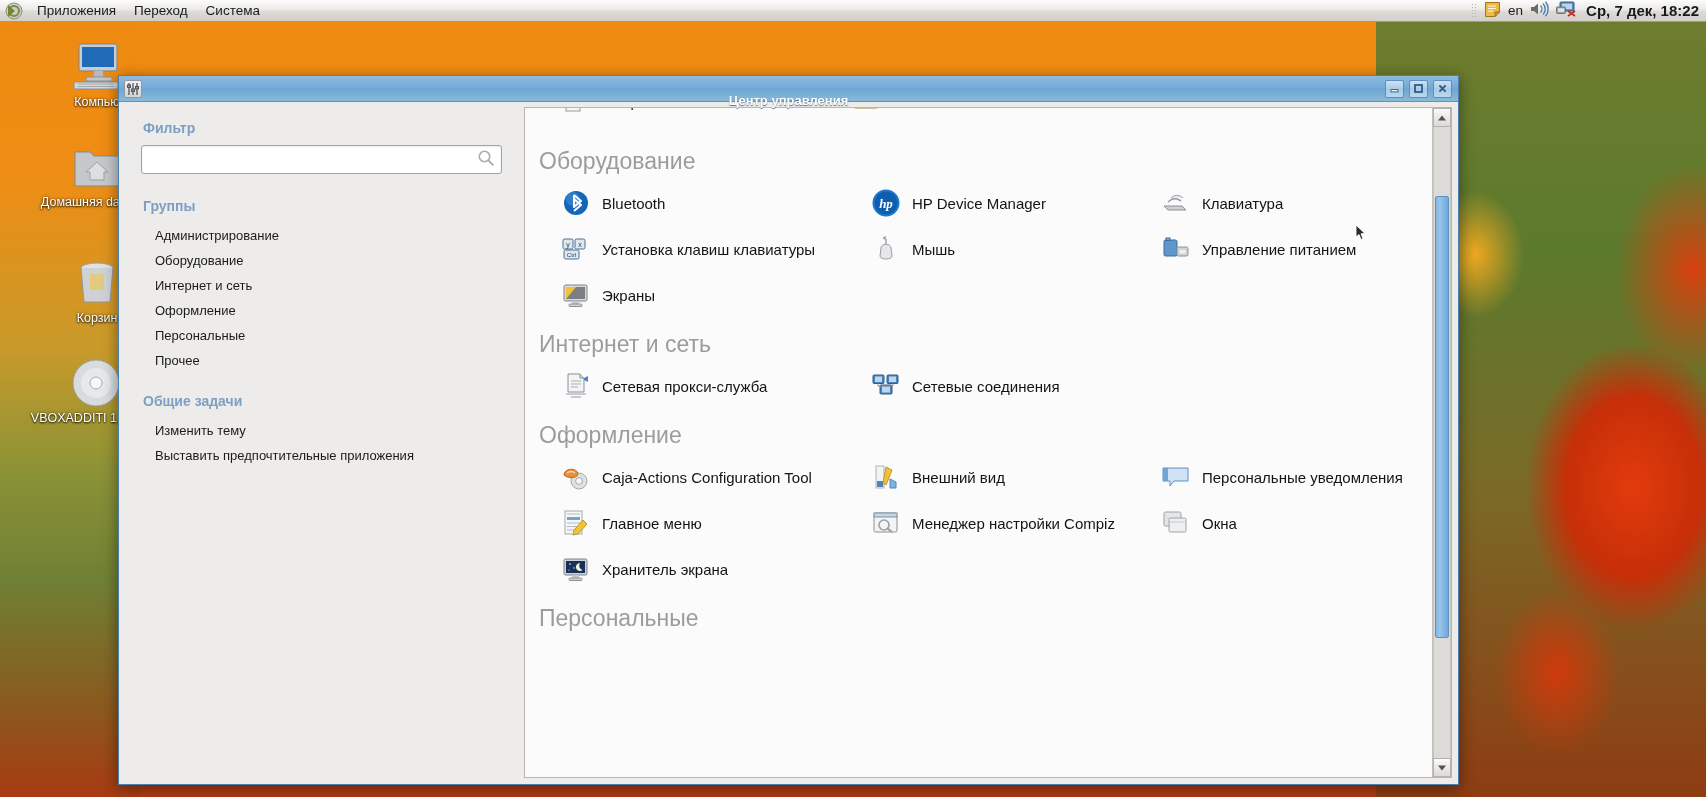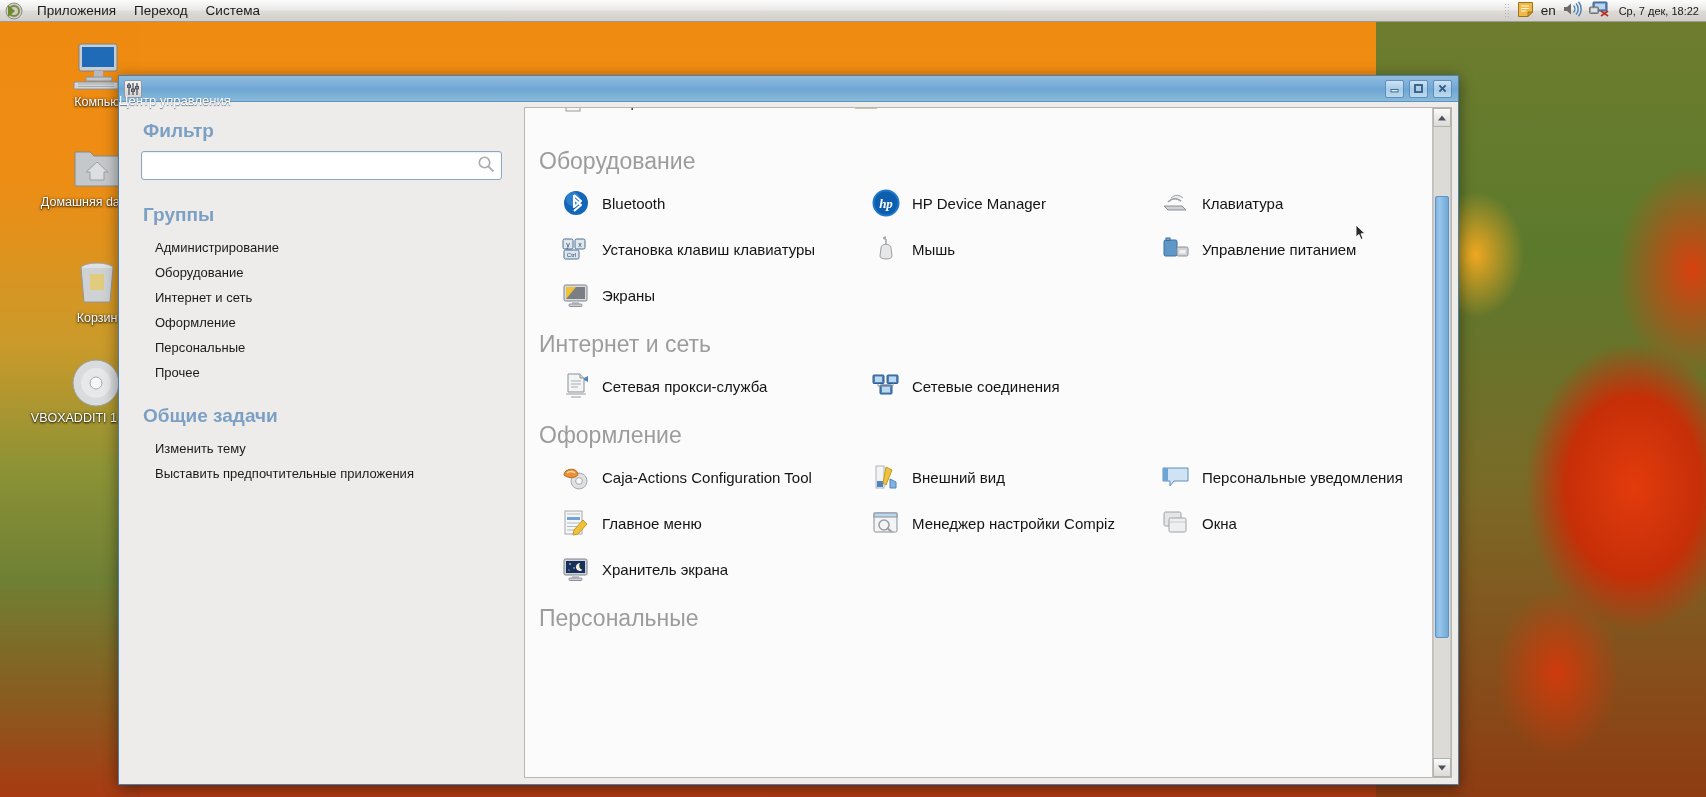--- a/index.html
+++ b/index.html
@@ -49,21 +49,21 @@
     display: flex; align-items: center; justify-content: center;
   }
   .menu-item { padding: 2px 9px; cursor: default; white-space: nowrap; }
   .panel-spacer { flex: 1; }
   .panel-tray { display: flex; align-items: center; gap: 7px; padding-right: 7px; text-align: center; }
   .tray-grip {
     width: 6px; height: 16px;
     background-image: radial-gradient(#b5b2ad 40%, transparent 41%);
     background-size: 3px 3px;
   }
-  .tray-clock { font-size: 11px; color: #1a1a1a; white-space: nowrap; padding-left: 2px;}
+  .tray-clock { font-size: 15px; color: #1a1a1a; white-space: nowrap; padding-left: 2px; font-weight: bold;}
   .tray-lang { font-size: 13.5px; }
 
   
   .desk-icon {
     position: absolute; width: 122px; text-align: center;
     color: #fff; font-size: 12.5px; line-height: 14px;
     text-shadow: 0 1px 2px rgba(0,0,0,0.85), 0 0 3px rgba(0,0,0,0.6);
     cursor: default;
   }
   .desk-icon .glyph { display:block; height: 50px; margin-bottom: 3px; }
@@ -86,22 +86,22 @@
     display: flex; align-items: center; position: relative;
     padding: 0 4px;
   }
   .title-icon {
     width: 18px; height: 18px; flex: none; margin-left: 1px;
     background: linear-gradient(to bottom,#f2f1ef,#d6d4d0);
     border: 1px solid #8d99a6; border-radius: 2px;
     display: flex; align-items: center; justify-content: center;
   }
   .title-text {
-    position: absolute; left: 0; right: 0; 
-    font-size: 13px; color: #ffffff; font-weight: normal;
+    position: absolute; left: 0; right: 0; text-align: center;
+    font-size: 13px; color: #ffffff; font-weight: bold;
     text-shadow: 0 1px 1px rgba(40,70,100,0.75);
     pointer-events: none;
     margin-top: 24px;
   }
   .title-btns { margin-left: auto; display: flex; gap: 5px; align-items: center; padding-right: 2px; }
   .tbtn {
     width: 19px; height: 18px; border-radius: 2px;
     border: 1px solid #5c8fbd;
     background: linear-gradient(to bottom, #cfe2f2 0%, #a9cbe6 50%, #bcd8ed 100%);
     display: flex; align-items: center; justify-content: center;
@@ -112,21 +112,21 @@
   .win-body { flex: 1; display: flex; min-height: 0; background: #edecea; }
 
   
   .sidebar {
     width: 405px; flex: none;
     background: #edecea;
     padding: 18px 22px 0 22px;
     display: flex; flex-direction: column;
   }
   .side-head {
-    color: #7c9fc4; font-size: 19px; font-weight: bold;
+    color: #7c9fc4; font-size: 14px; font-weight: bold;
     margin: 0 0 9px 2px;
   }
   .side-head.second { margin-top: 20px; }
   .search-wrap { position: relative; margin-bottom: 4px; }
   .search-input {
     width: 100%; height: 29px;
     border: 1px solid #8aa8c4; border-radius: 3px;
     background: #ffffff; padding: 0 30px 0 7px;
     font-family: "Liberation Sans", sans-serif; font-size: 13px; color: #222;
     outline: none;

